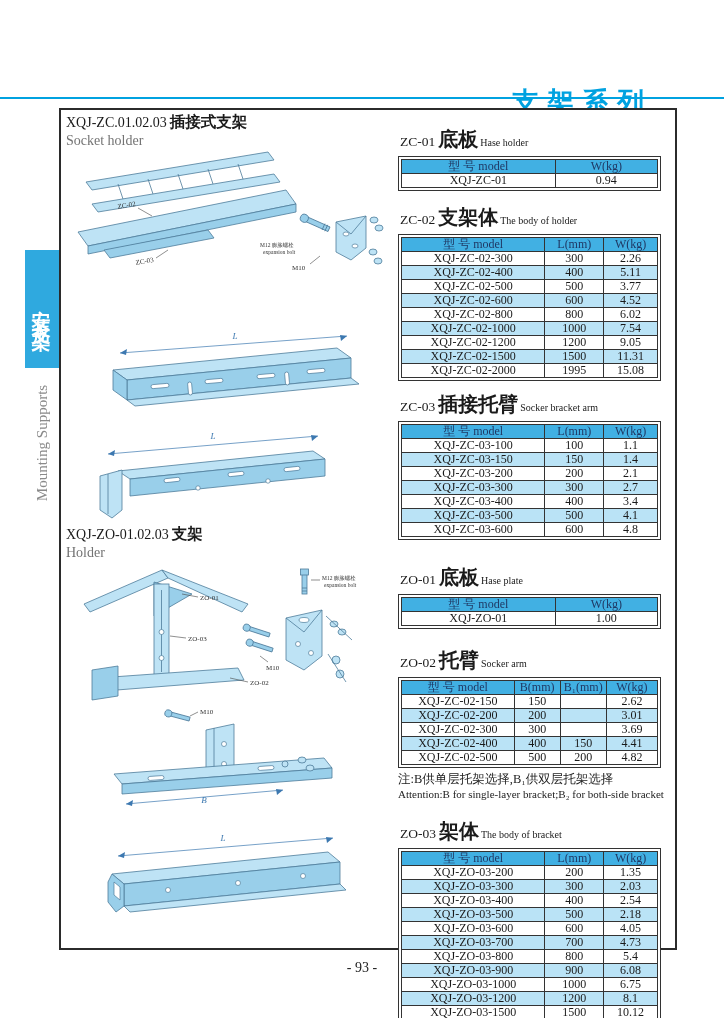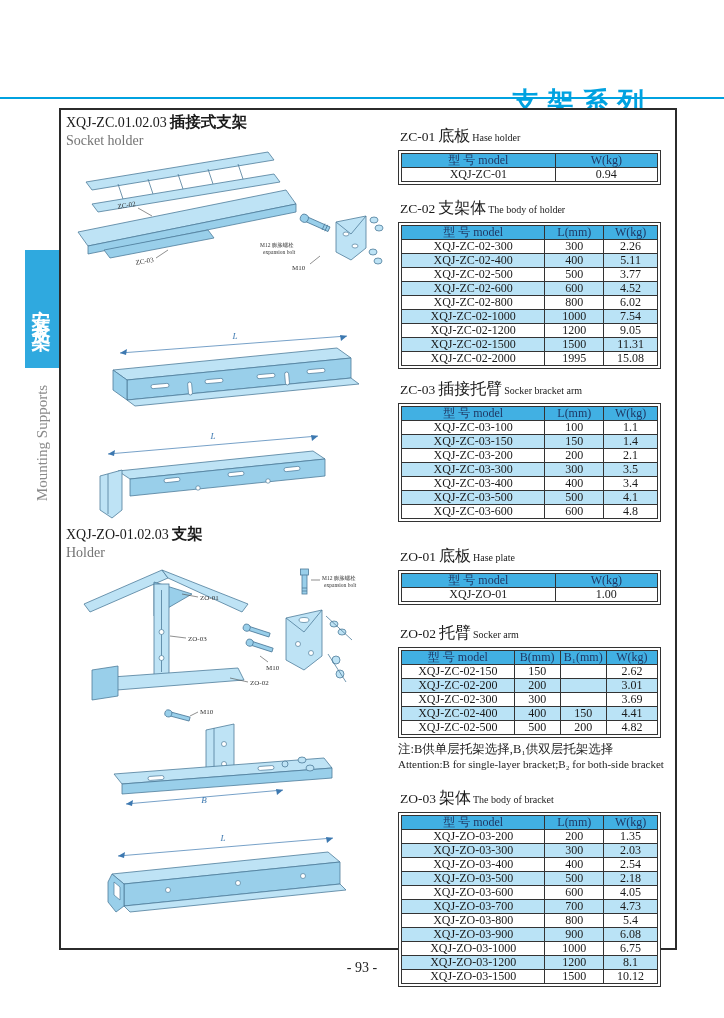--- a/index.html
+++ b/index.html
@@ -27,21 +27,21 @@
   .sec-head { position:absolute; left:66px; line-height:1.25; }
   .sec-code { font-size:14px; }
   .sec-zh { font-size:15.5px; font-weight:bold; margin-left:3px; }
   .sec-en { font-size:14px; color:#737373; }
   .right-col { position:absolute; left:398px; top:120px; width:263px; }
   .tbl-section { width:100%; }
   .mt6{margin-top:6px}.mt13{margin-top:13px}.mt10{margin-top:10px}
   .mt24{margin-top:24px}.mt18{margin-top:18px}
   .tbl-title { font-size:13.5px; margin:0 0 3px 2px; white-space:nowrap; }
   .t-code { font-size:13.5px;font-family:Liberation Serif, serif; }
-  .t-zh { font-size:16px; font-weight:normal; margin:0 2px 0 3px; }
+  .t-zh { font-size:20px; font-weight:bold; margin:0 2px 0 3px; }
   .t-en { font-size:10px;margin-top:8px; }
   .tbl-wrap { border:1px solid #333; padding:2px; background:#fff; }
   table { width:100%; border-collapse:collapse; table-layout:fixed; }
   th,td { border:1px solid #333; text-align:center; font-size:12px;
     height:13px; line-height:13px; padding:0; overflow:hidden; white-space:nowrap; }
   th { background:var(--hdr-bg); color:var(--hdr-tx); font-weight:normal; }
   tbody tr:nth-child(even) td { background:var(--alt); }
   .note-zh { font-size:12.5px; margin-top:3px; color:#222; white-space:nowrap; }
   .note-en { font-size:11px; color:#222; white-space:nowrap; }
   .footer-pg { position:absolute; top:960px; left:0; width:724px; text-align:center;
@@ -375,21 +375,21 @@
               <td>1.4</td>
             </tr>
             <tr>
               <td>XQJ-ZC-03-200</td>
               <td>200</td>
               <td>2.1</td>
             </tr>
             <tr>
               <td>XQJ-ZC-03-300</td>
               <td>300</td>
-              <td>3.5</td>
+              <td>2.7</td>
             </tr>
             <tr>
               <td>XQJ-ZC-03-400</td>
               <td>400</td>
               <td>3.4</td>
             </tr>
             <tr>
               <td>XQJ-ZC-03-500</td>
               <td>500</td>
               <td>4.1</td>

